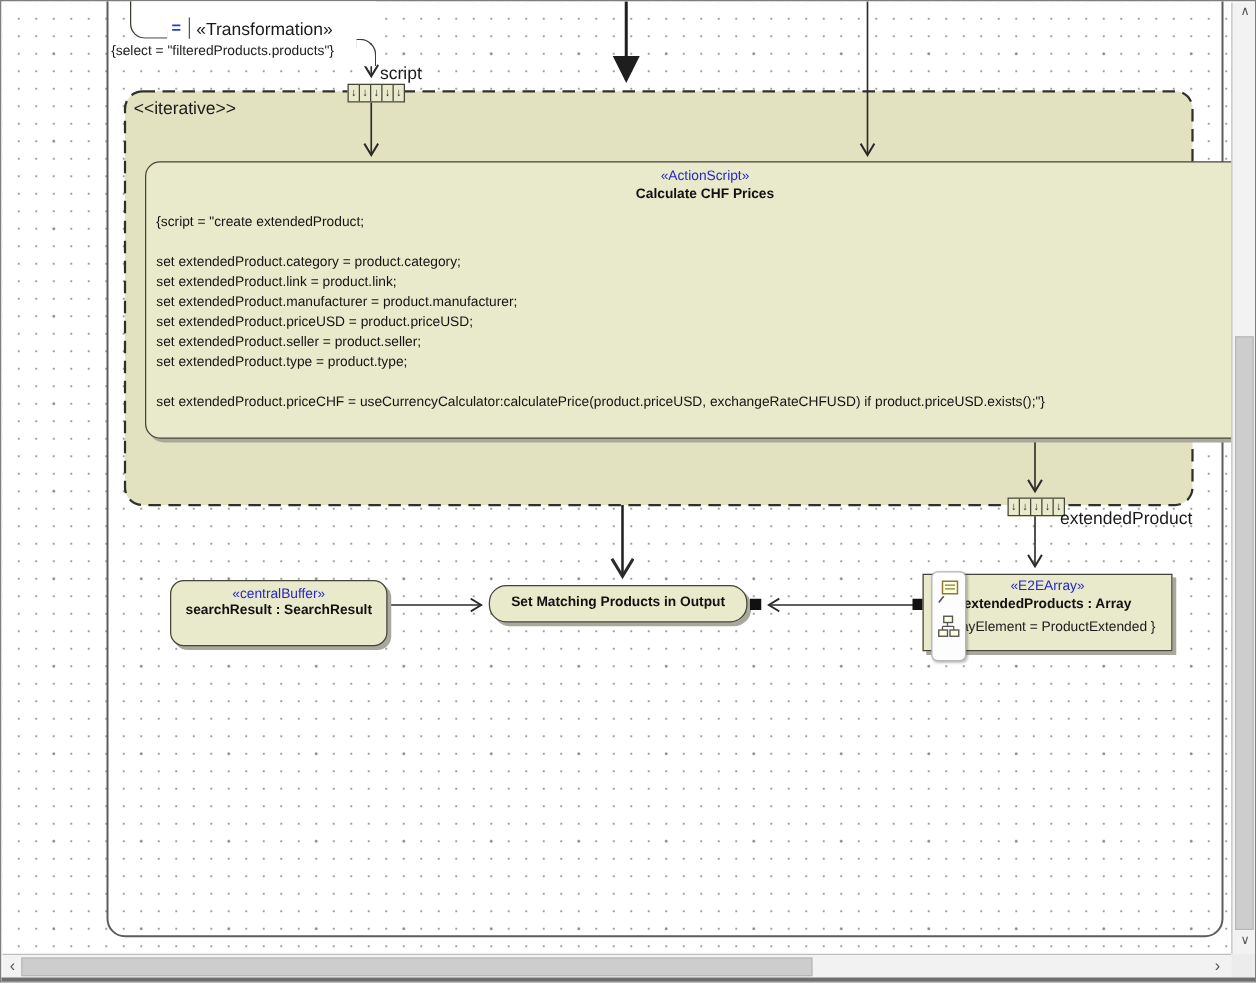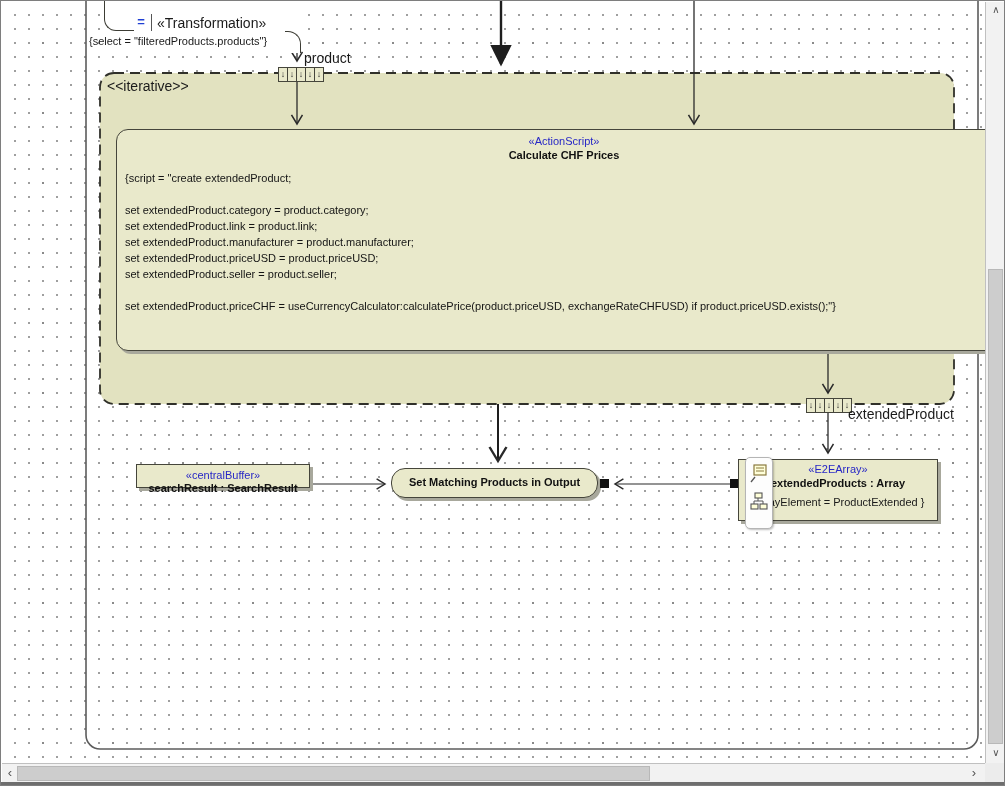--- a/index.html
+++ b/index.html
@@ -86,21 +86,21 @@
 
   <div id="transformation" class="abs" style="left:103px;top:0;width:197px;height:52px;">
     <div id="transf-corner-bl"></div>
     <div id="transf-corner-br"></div>
     <div id="equals-icon">=</div>
     <div id="transf-sep"></div>
     <div class="abs txt11" style="left:53px;top:15px;white-space:nowrap;">«Transformation»</div>
     <div class="abs tagged" style="left:-15px;top:34px;white-space:nowrap;">{select = "filteredProducts.products"}</div>
   </div>
 
-  <div class="abs txt11" style="left:303px;top:50px;">product</div>
+  <div class="abs txt11" style="left:303px;top:50px;">script</div>
   <div class="rake abs" style="left:277px;top:66px;width:46px;">
       <div class="rake-cell">↓</div>
       <div class="rake-cell">↓</div>
       <div class="rake-cell">↓</div>
       <div class="rake-cell">↓</div>
       <div class="rake-cell">↓</div>
     </div>
 
   <div class="abs txt11" style="left:106px;top:78px;text-align:center;">&lt;&lt;iterative&gt;&gt;</div>
 
@@ -108,36 +108,37 @@
     <div class="stereotype" style="margin-top:5px;">«ActionScript»</div>
     <div class="node-name" style="margin-top:2px;">Calculate CHF Prices</div>
     <div style="position:absolute;left:8px;top:40px;right:8px;">
         <div class="script-line">{script = "create extendedProduct;</div>
         <div class="script-line">&nbsp;</div>
         <div class="script-line">set extendedProduct.category = product.category;</div>
         <div class="script-line">set extendedProduct.link = product.link;</div>
         <div class="script-line">set extendedProduct.manufacturer = product.manufacturer;</div>
         <div class="script-line">set extendedProduct.priceUSD = product.priceUSD;</div>
         <div class="script-line">set extendedProduct.seller = product.seller;</div>
+        <div class="script-line">set extendedProduct.type = product.type;</div>
         <div class="script-line">&nbsp;</div>
         <div class="script-line">set extendedProduct.priceCHF = useCurrencyCalculator:calculatePrice(product.priceUSD, exchangeRateCHFUSD) if product.priceUSD.exists();"}</div>
       </div>
     <div id="gearbox" style="position:absolute;right:6px;top:4px;">⚙</div>
   </div>
 
   <div class="rake abs" style="left:805px;top:397px;width:46px;">
       <div class="rake-cell">↓</div>
       <div class="rake-cell">↓</div>
       <div class="rake-cell">↓</div>
       <div class="rake-cell">↓</div>
       <div class="rake-cell">↓</div>
     </div>
   <div class="abs txt11" style="left:847px;top:406px;">extendedProduct</div>
 
-  <div class="node abs" style="left:135px;top:463px;width:174px;height:24px;">
+  <div class="node abs" style="left:135px;top:463px;width:174px;height:53px;border-radius:11px;">
     <div class="stereotype" style="margin-top:4px;">«centralBuffer»</div>
     <div class="node-name" style="margin-top:1px;">searchResult : SearchResult</div>
   </div>
 
   <div class="node abs" style="left:390px;top:467px;width:207px;height:30px;border-radius:14px;">
     <div class="node-name" style="margin-top:7px;">Set Matching Products in Output</div>
   </div>
   <div class="pin-square abs" style="left:599px;top:478px;"></div>
   <div class="pin-square abs" style="left:729px;top:478px;"></div>
 

